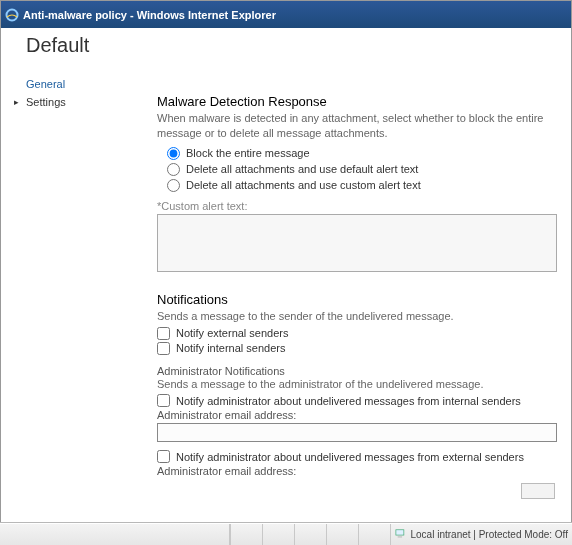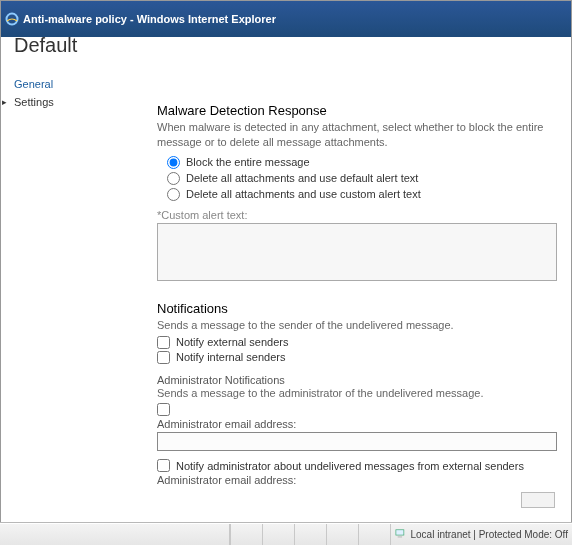--- a/index.html
+++ b/index.html
@@ -1,17 +1,17 @@
 <!DOCTYPE html>
 <html><head>
   <meta charset="utf-8">
   <style>
     * { margin: 0; padding: 0; box-sizing: border-box; font-family: "Segoe UI", Tahoma, Arial, sans-serif; }
     body { width: 572px; height: 545px; background: #fff; overflow: hidden; border: 1px solid #999; }
-    .titlebar { background: linear-gradient(#2b5797, #1e4a7a); color: #fff; height: 36px; display: flex; align-items: center; padding: 0 4px; font-size: 11px; font-weight: bold; }
+    .titlebar { background: linear-gradient(#2b5797, #1e4a7a); color: #fff; height: 27px; display: flex; align-items: center; padding: 0 4px; font-size: 11px; font-weight: bold; }
     .titlebar .ie-icon { width: 14px; height: 14px; margin-right: 4px; position: relative; }
     .titlebar .ie-icon svg { width: 14px; height: 14px; }
     .content-area { display: flex; height: 490px; background: #fff; padding: 8px 6px 0 6px; }
     .page-title { font-size: 20px; font-weight: 300; color: #333; margin: 14px 0 18px 14px; }
     .left-col { width: 140px; }
     .nav { font-size: 11px; }
     .nav-item { color: #1a5c9e; padding: 3px 0 3px 14px; cursor: pointer; }
     .nav-item.active { color: #333; position: relative; }
     .nav-item.active::before { content: "▸"; position: absolute; left: 2px; font-size: 9px; top: 4px; }
     .main { flex: 1; padding: 0 8px 0 0; font-size: 11px; color: #333; overflow: hidden; }
@@ -41,21 +41,21 @@
 <div class="titlebar">
   <span class="ie-icon">
     <svg viewBox="0 0 14 14">
         <circle cx="7" cy="7" r="5.5" fill="none" stroke="#8ecbff" stroke-width="2"></circle>
         <path d="M2 9 Q7 5 12 9" stroke="#ffd24a" stroke-width="1.2" fill="none"></path>
       </svg>
   </span>
   <span>Anti-malware policy - Windows Internet Explorer</span>
 </div>
 
-<div class="left-col" style="position:absolute;top:20px;left:0;">
+<div class="left-col" style="position:absolute;top:20px;left:12px;">
   <div class="page-title">Default</div>
   <div class="nav">
     <div class="nav-item">General</div>
     <div class="nav-item active">Settings</div>
   </div>
 </div>
 
 <div class="content-area" style="margin-left:150px;">
   <div class="main">
     <div class="section-h" style="margin-top:58px;">Malware Detection Response</div>
@@ -85,20 +85,21 @@
     </label>
     <label class="check-row">
       <input type="checkbox" style="">
       <span>Notify internal senders</span>
     </label>
 
     <div class="sub-h" style="margin-top:10px;">Administrator Notifications</div>
     <div class="section-desc" style="margin-bottom:3px;">Sends a message to the administrator of the undelivered message.</div>
     <label class="check-row">
       <input type="checkbox" style="">
+      <span>Notify administrator about undelivered messages from internal senders</span>
     </label>
     <div class="admin-label">Administrator email address:</div>
     <input type="text" class="admin-input" value="" style="">
 
     <label class="check-row">
       <input type="checkbox" style="">
       <span>Notify administrator about undelivered messages from external senders</span>
     </label>
     <div class="admin-label">Administrator email address:</div>
 

